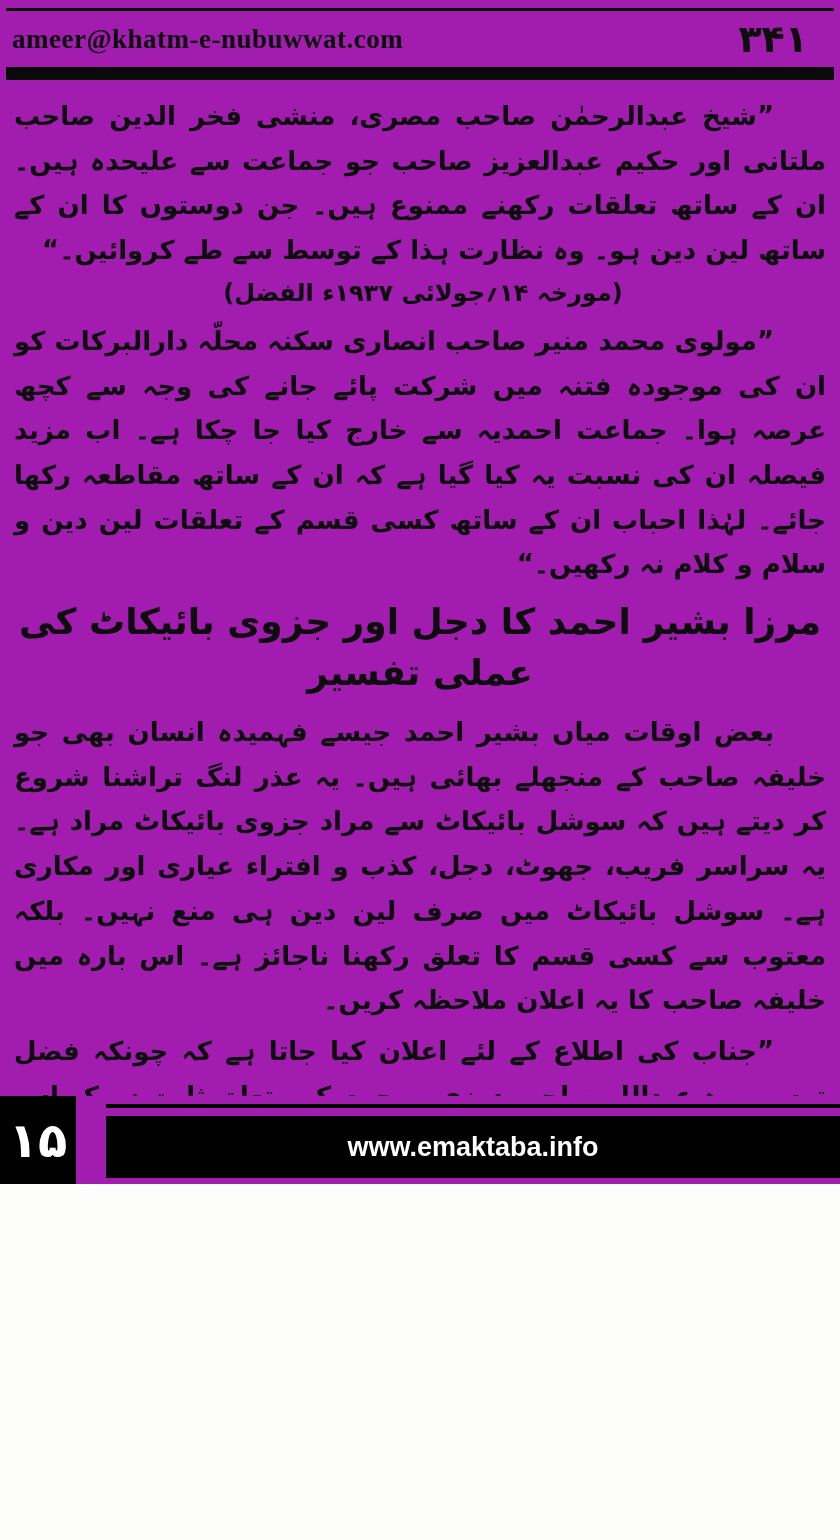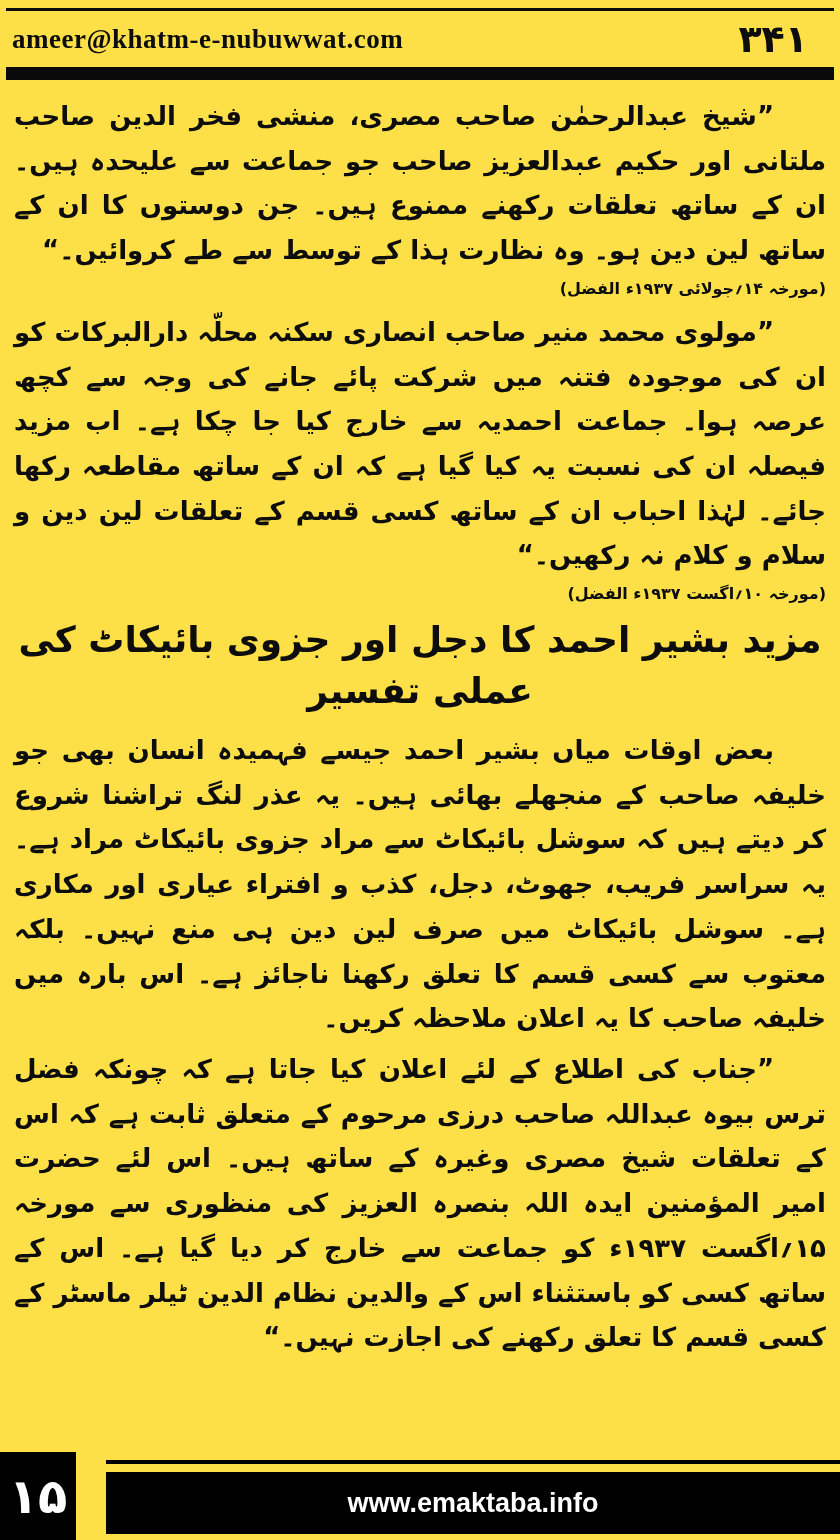--- a/index.html
+++ b/index.html
@@ -5,23 +5,23 @@
   * { box-sizing: border-box; margin: 0; padding: 0; }
   html, body { margin: 0; }
   body {
     width: 840px; height: 1540px;
     background: #fdfdfb;
     font-family: "DejaVu Sans", sans-serif;
     color: #0d0d0d;
     overflow: hidden;
   }
   .page {
-    width: 840px; height: 1540px;
+    width: 840px; height: 1184px;
     display: flex; flex-direction: column;
-    background: #fde047;
+    background: #a21caf;
   }
   
   .top-rule { border-top: 3px solid #0a0a0a; margin: 8px 6px 0 6px; }
   .header {
     display: flex; align-items: center;
     padding: 6px 12px 4px 12px;
   }
   .header-email {
     flex: 1 1 0;
     font-family: "Liberation Serif", serif;
@@ -55,22 +55,22 @@
   .para {
     font-size: 26px; line-height: 1.72;
     font-weight: bold;
     text-align: justify;
     text-indent: 52px;
     margin-bottom: 6px;
   }
   .quote { text-indent: 52px; }
   .date-line {
     direction: rtl;
-    text-align: right;
-    font-size: 16px; font-weight: bold;
+    text-align: center;
+    font-size: 24px; font-weight: bold;
     margin: 0 0 12px 0;
     padding-left: 6px;
   }
   .section-heading {
     text-align: center;
     font-size: 36px; font-weight: bold;
     margin: 10px 0 12px 0;
     line-height: 1.4;
   }
   
@@ -123,23 +123,22 @@
   </div>
 
   <div class="rule-double"></div>
 
   <div class="content">
 
     <p class="para quote">”شیخ عبدالرحمٰن صاحب مصری، منشی فخر الدین صاحب ملتانی اور حکیم عبدالعزیز صاحب جو جماعت سے علیحدہ ہیں۔ ان کے ساتھ تعلقات رکھنے ممنوع ہیں۔ جن دوستوں کا ان کے ساتھ لین دین ہو۔ وہ نظارت ہذا کے توسط سے طے کروائیں۔“</p>
     <p class="date-line">(مورخہ ۱۴؍جولائی ۱۹۳۷ء الفضل)</p>
 
     <p class="para quote">”مولوی محمد منیر صاحب انصاری سکنہ محلّہ دارالبرکات کو ان کی موجودہ فتنہ میں شرکت پائے جانے کی وجہ سے کچھ عرصہ ہوا۔ جماعت احمدیہ سے خارج کیا جا چکا ہے۔ اب مزید فیصلہ ان کی نسبت یہ کیا گیا ہے کہ ان کے ساتھ مقاطعہ رکھا جائے۔ لہٰذا احباب ان کے ساتھ کسی قسم کے تعلقات لین دین و سلام و کلام نہ رکھیں۔“</p>
-    <p class="date-line">(مورخہ ۱۰؍اگست ۱۹۳۷ء الفضل)</p>
 
-    <h2 class="section-heading">مزید بشیر احمد کا دجل اور جزوی بائیکاٹ کی عملی تفسیر</h2>
+    <h2 class="section-heading">مرزا بشیر احمد کا دجل اور جزوی بائیکاٹ کی عملی تفسیر</h2>
 
     <p class="para">بعض اوقات میاں بشیر احمد جیسے فہمیدہ انسان بھی جو خلیفہ صاحب کے منجھلے بھائی ہیں۔ یہ عذر لنگ تراشنا شروع کر دیتے ہیں کہ سوشل بائیکاٹ سے مراد جزوی بائیکاٹ مراد ہے۔ یہ سراسر فریب، جھوٹ، دجل، کذب و افتراء عیاری اور مکاری ہے۔ سوشل بائیکاٹ میں صرف لین دین ہی منع نہیں۔ بلکہ معتوب سے کسی قسم کا تعلق رکھنا ناجائز ہے۔ اس بارہ میں خلیفہ صاحب کا یہ اعلان ملاحظہ کریں۔</p>
 
     <p class="para quote">”جناب کی اطلاع کے لئے اعلان کیا جاتا ہے کہ چونکہ فضل ترس بیوہ عبداللہ صاحب درزی مرحوم کے متعلق ثابت ہے کہ اس کے تعلقات شیخ مصری وغیرہ کے ساتھ ہیں۔ اس لئے حضرت امیر المؤمنین ایدہ اللہ بنصرہ العزیز کی منظوری سے مورخہ ۱۵؍اگست ۱۹۳۷ء کو جماعت سے خارج کر دیا گیا ہے۔ اس کے ساتھ کسی کو باستثناء اس کے والدین نظام الدین ٹیلر ماسٹر کے کسی قسم کا تعلق رکھنے کی اجازت نہیں۔“</p>
 
   </div>
 
   <div class="footer">
     <div class="footer-pagebox">۱۵</div>
     <div class="footer-right">

